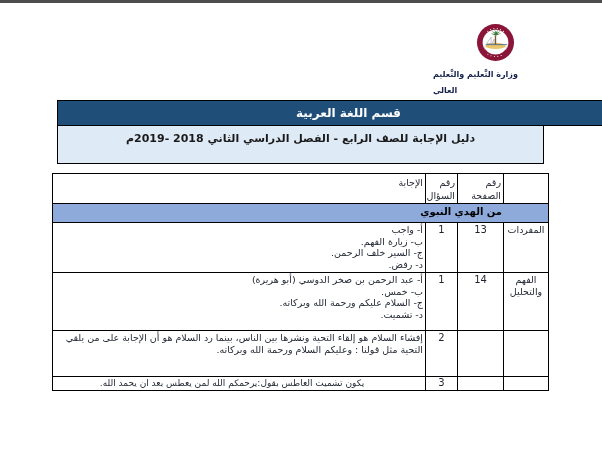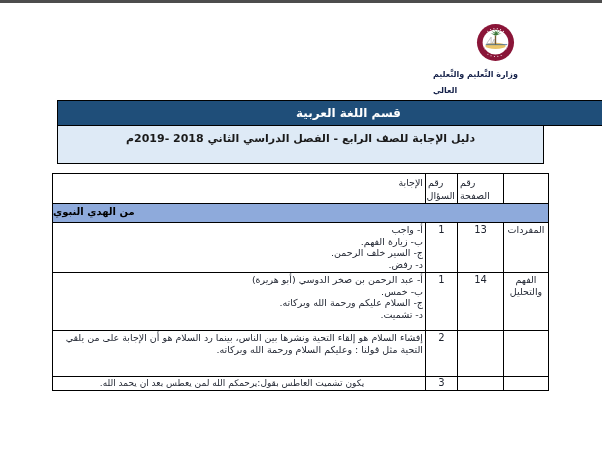--- a/index.html
+++ b/index.html
@@ -25,24 +25,24 @@
   }
   table.answers{
     position:absolute;left:52px;top:173px;width:496px;border-collapse:collapse;
     table-layout:fixed;direction:rtl;font-size:9.5px;color:#1f2430;
   }
   table.answers td{border:1px solid #000;vertical-align:top;padding:1px 2px;overflow:hidden;}
   td.c-section{text-align:center;line-height:12px;padding-top:3px;}
   td.c-num{text-align:center;font-size:10px;padding-top:3px;}
   td.c-ans{text-align:right;padding-right:8px;padding-top:2px;}
   .ans-line{line-height:11.5px;}
-  tr.hdr td{text-align:left;line-height:13px;padding-top:2px;}
+  tr.hdr td{text-align:right;line-height:13px;padding-top:2px;}
   tr.hdr td.c-ans{text-align:right;padding-left:8px;}
   tr.band-row td{
-    background:#8EAADB;text-align:left;font-weight:bold;color:#000;
+    background:#8EAADB;text-align:right;font-weight:bold;color:#000;
     line-height:16px;font-size:10px;padding:0 46px 0 0;
   }
   tr.r4 td{padding-top:0;}
   tr.r4 td.c-ans{text-align:center;padding-right:16px;line-height:12px;font-size:9px;}
 </style>
 </head>
 <body>
 
 <div class="canvas">
 

